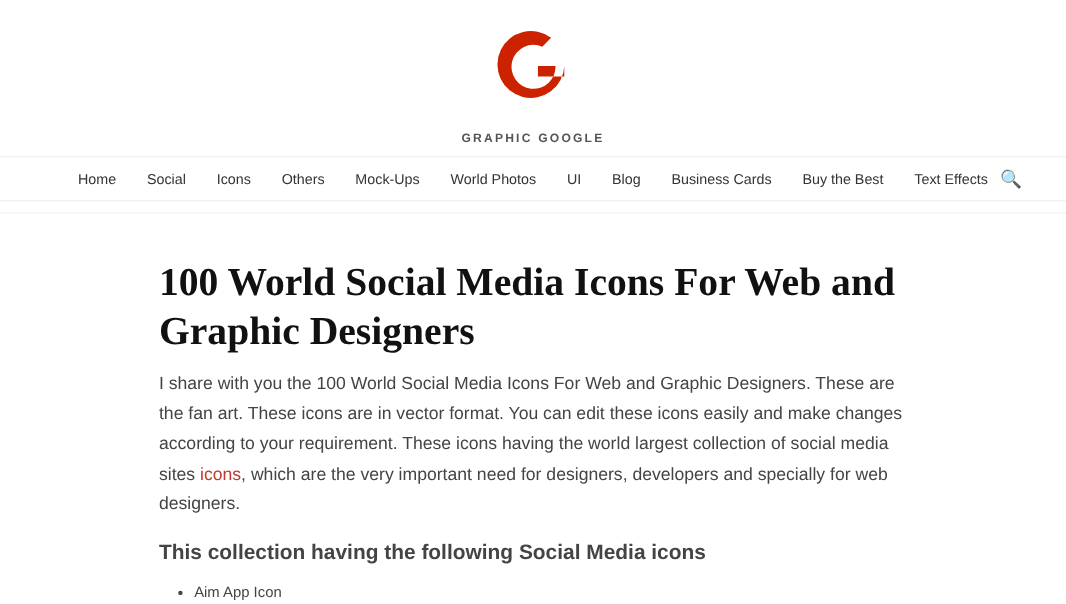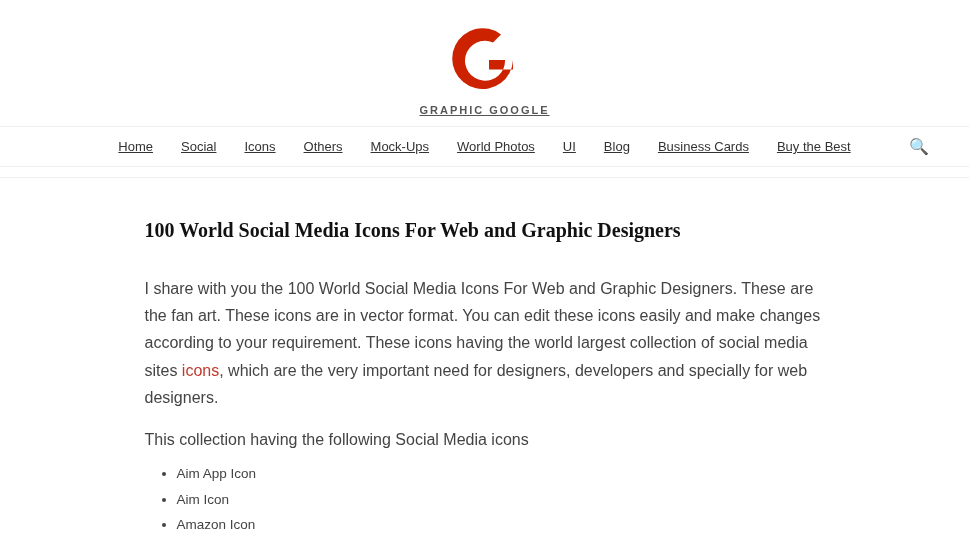--- a/index.html
+++ b/index.html
@@ -30,41 +30,39 @@
     .logo-svg {
       width: 80px;
       height: 80px;
     }
     .logo-text {
       font-size: 11px;
       letter-spacing: 2px;
       color: #555;
       font-family: Arial, sans-serif;
       font-weight: 600;
-      margin-top: 4px;
-      text-decoration: underline;
+      margin-top: 20px;
     }
     nav {
       width: 100%;
       border-top: 1px solid #eee;
       border-bottom: 1px solid #eee;
     }
     .nav-inner {
       display: flex;
       align-items: center;
       justify-content: center;
       padding: 0 40px;
       position: relative;
     }
     .nav-items {
       display: flex;
       align-items: flex-start;
       list-style: none;
       gap: 0;
-      text-decoration: underline;
     }
     .nav-items li a {
       display: block;
       padding: 12px 14px;
       font-size: 13px;
       color: #333;
       text-decoration: none;
       font-family: Arial, sans-serif;
       font-weight: 400;
     }
@@ -74,43 +72,44 @@
       cursor: pointer;
       font-size: 16px;
       color: #555;
     }
     .main-content {
       max-width: 800px;
       margin: 0 auto;
       padding: 40px 60px;
     }
     .page-title {
-      font-size: 20px;
+      font-size: 36px;
       font-weight: bold;
       color: #111;
       line-height: 1.25;
-      margin-bottom: 32px;
+      margin-bottom: 12px;
       font-family: Georgia, serif;
     }
     .description {
       font-size: 16px;
       line-height: 1.7;
       color: #444;
       margin-bottom: 20px;
       font-family: Arial, sans-serif;
     }
     .description a {
       color: #c0392b;
       text-decoration: none;
     }
     .collection-heading {
-      font-size: 16px;
+      font-size: 19px;
       color: #444;
       margin-bottom: 12px;
       font-family: Arial, sans-serif;
+      font-weight: bold;
     }
     .icon-list {
       list-style: disc;
       padding-left: 32px;
     }
     .icon-list li {
       font-size: 13.5px;
       color: #444;
       line-height: 1.9;
       font-family: Arial, sans-serif;
@@ -159,20 +158,23 @@
           </li>
           <li>
             <a href="#">Blog</a>
           </li>
           <li>
             <a href="#">Business Cards</a>
           </li>
           <li>
             <a href="#">Buy the Best</a>
           </li>
+          <li>
+            <a href="#">Text Effects</a>
+          </li>
         </ul>
       <span class="nav-search">🔍</span>
     </div>
   </nav>
 </header>
 
 <main class="main-content">
   <h1 class="page-title">100 World Social Media Icons For Web and Graphic Designers</h1>
   <p class="description">
     I share with you the 100 World Social Media Icons For Web and Graphic Designers. These are the fan art. These icons are in vector format. You can edit these icons easily and make changes according to your requirement. These icons having the world largest collection of social media sites <a href="#">icons</a>, which are the very important need for designers, developers and specially for web designers.

